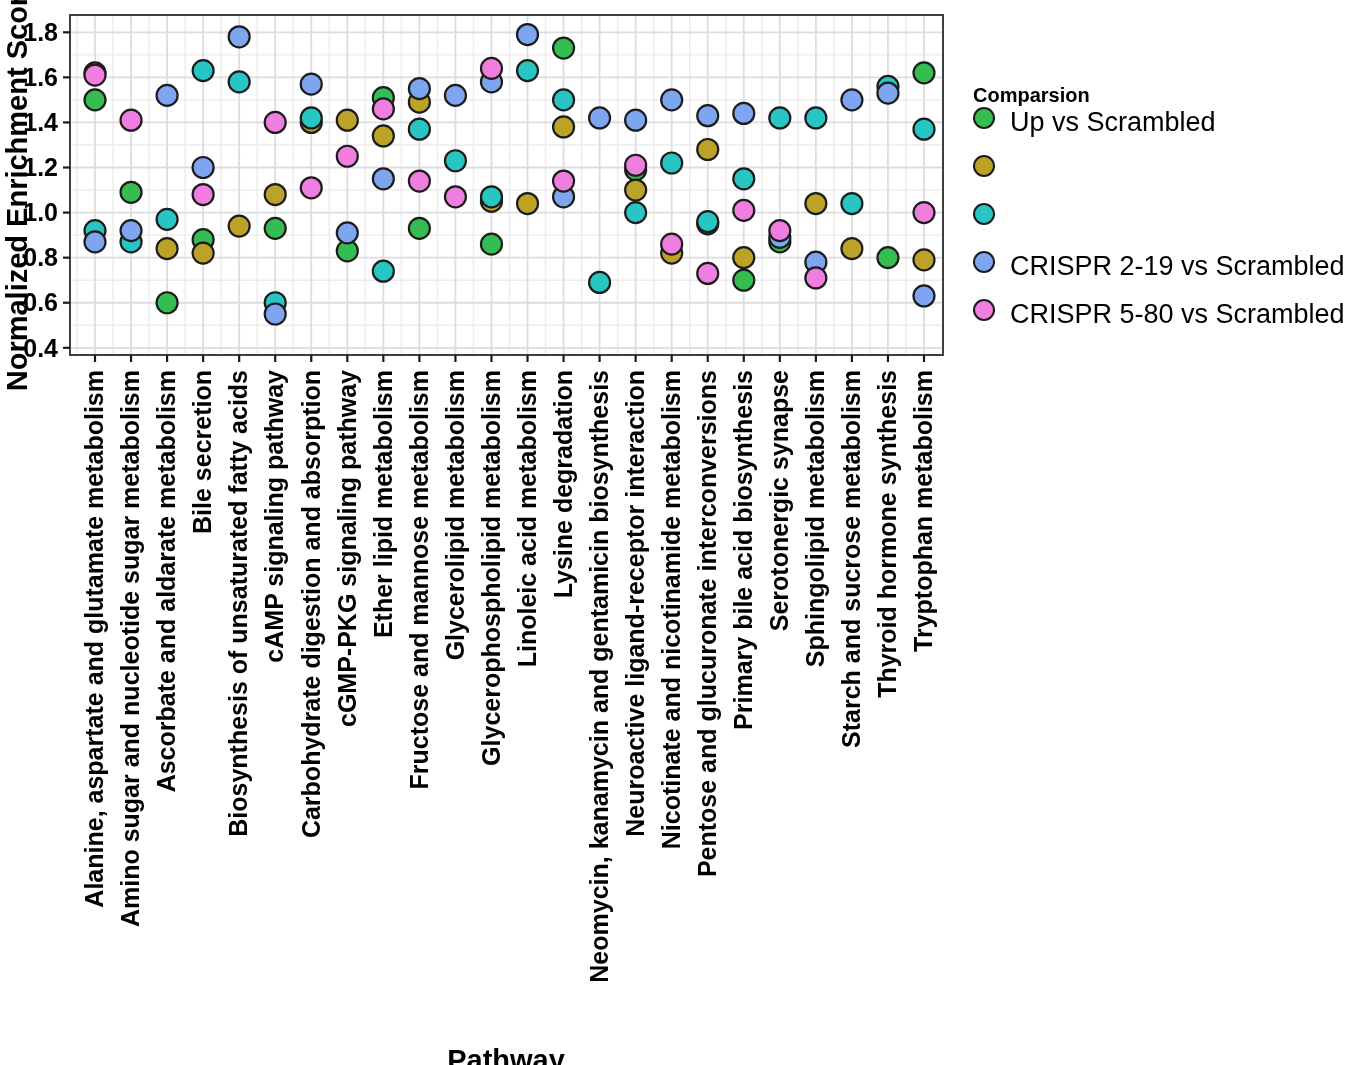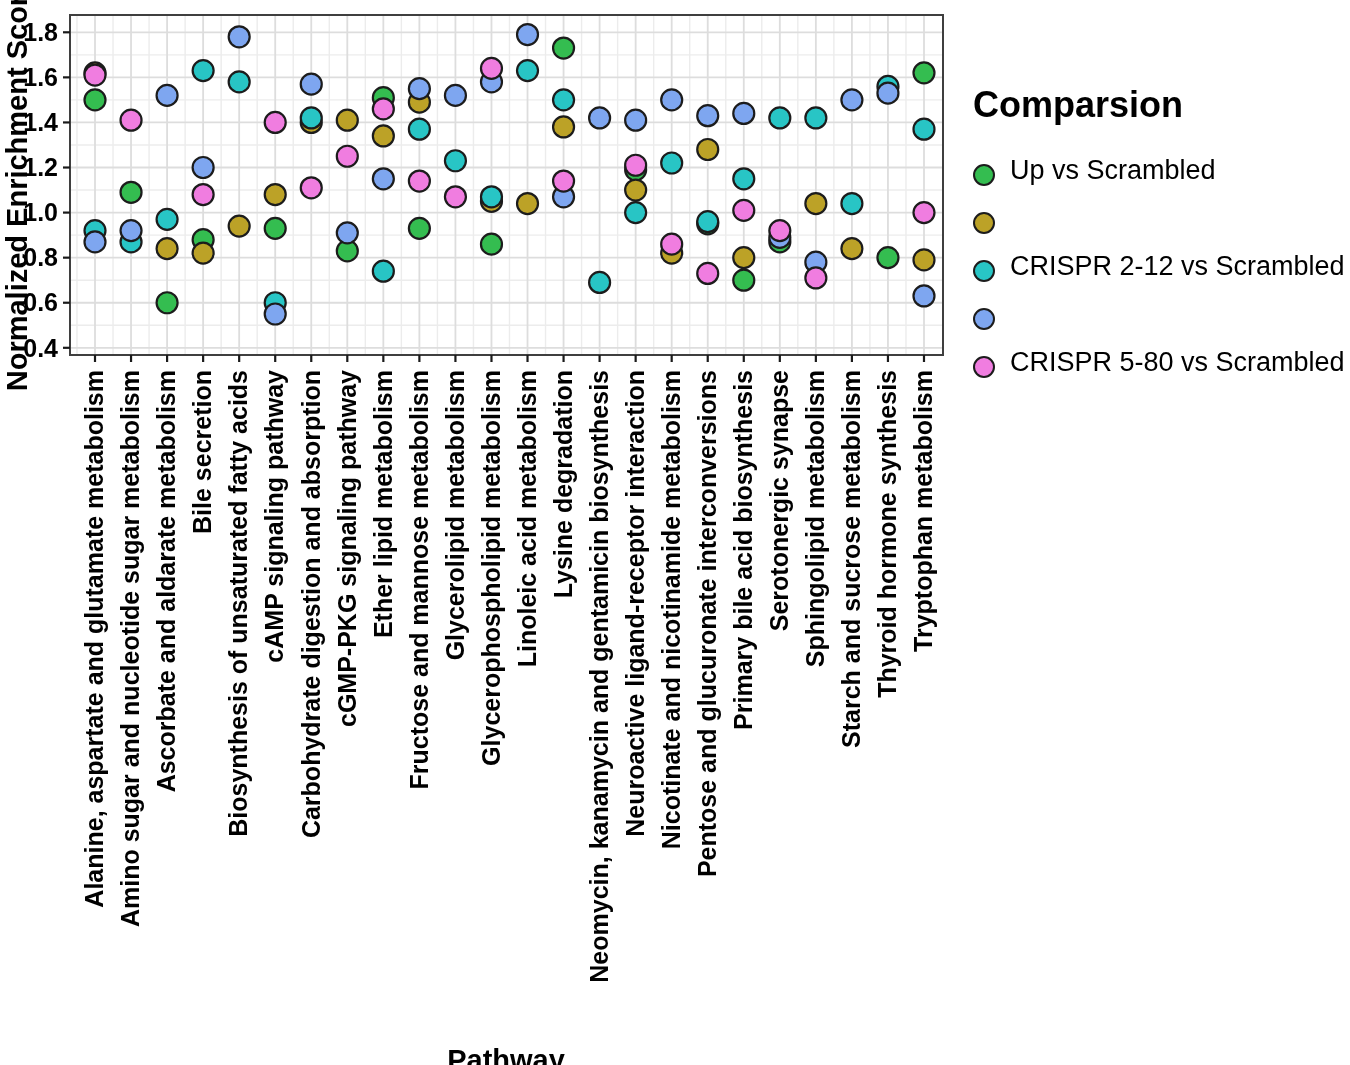--- a/index.html
+++ b/index.html
@@ -12,22 +12,22 @@
     position:absolute; left:17px; top:185px;
     transform:translate(-50%,-50%) rotate(-90deg);
     font-size:29px; font-weight:bold; white-space:nowrap; width:max-content;
   }
   .x-axis-title {
     position:absolute; left:506px; top:1048px;
     transform:translate(-50%,-50%);
     font-size:29px; font-weight:bold; white-space:nowrap;margin-top:12px;
   }
   .legend { position:absolute; left:973px; top:84px; }
-  .legend-title { font-size:36px; font-weight:bold; margin-bottom:12px; }
-  .legend-item { display:flex; align-items:flex-end; height:48px; font-size:27px; }
+  .legend-title { font-size:20px; font-weight:bold; }
+  .legend-item { display:flex; align-items:flex-start; height:48px; font-size:27px; }
   .swatch {
     width:22px; height:22px; border-radius:50%;
     border:2px solid #1c1c1c; box-sizing:border-box;
     margin-right:15px; flex:none;
   }
 </style>
 </head>
 <body>
 
 <div class="figure">
@@ -271,23 +271,23 @@
     <div class="legend-title">Comparsion</div>
     <div class="legend-item">
       <span class="swatch" style="background: rgb(52, 189, 80);"></span>
       <span>Up vs Scrambled</span>
     </div>
     <div class="legend-item">
       <span class="swatch" style="background: rgb(188, 162, 39);"></span>
     </div>
     <div class="legend-item">
       <span class="swatch" style="background: rgb(40, 197, 197);"></span>
-      <span>CRISPR 2-12 vs Scrambled</span>
     </div>
     <div class="legend-item">
       <span class="swatch" style="background: rgb(126, 166, 240);"></span>
+      <span>CRISPR 2-19 vs Scrambled</span>
     </div>
     <div class="legend-item">
       <span class="swatch" style="background: rgb(240, 125, 224);"></span>
       <span>CRISPR 5-80 vs Scrambled</span>
     </div>
   </div>
 </div>
 
 </body></html>

